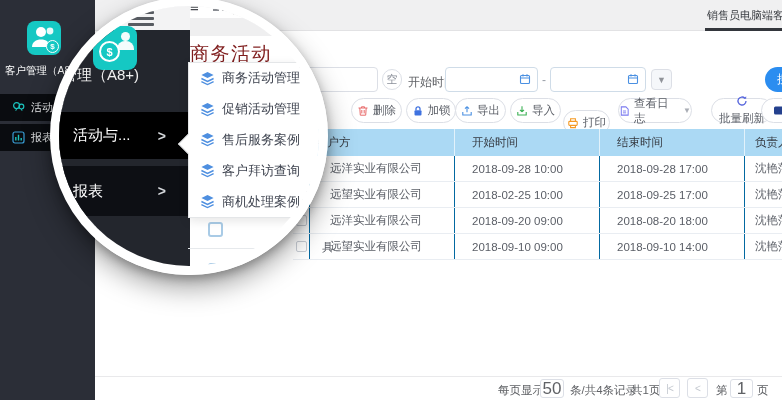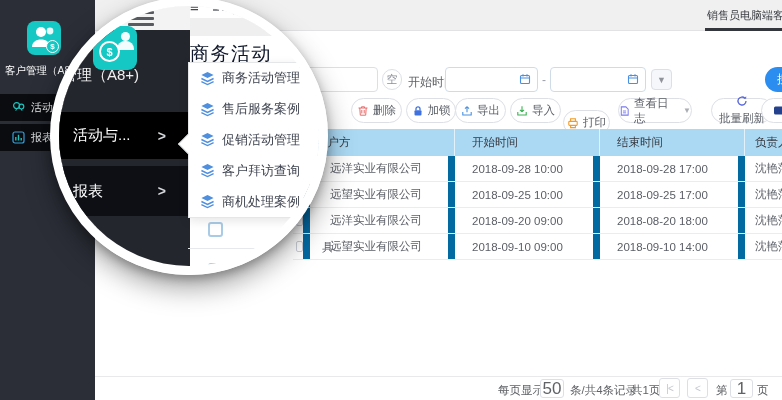--- a/index.html
+++ b/index.html
@@ -42,21 +42,21 @@
     display:flex; align-items:center; justify-content:center; gap:4px; font-size:11.5px; color:#5a5e66; cursor:pointer; }
   .pill svg { flex:0 0 auto; }
   .pill .caret { font-size:8px; color:#a9adb5; }
 
   
   .tbl { left:293px; top:129px; width:489px; }
   .trow { display:flex; width:489px; }
   .thead { height:27px; background:#abd9f4; }
   .thead .tc { color:#34383f; border-right:1px solid rgba(255,255,255,.65); }
   .tbody { height:26px; background:#fff; border-bottom:1px solid #e9edf2; }
-  .tbody .tc { color:#5a5e66; border-right:7px solid #0369a1; }
+  .tbody .tc { color:#5a5e66; border-right:1px solid #0369a1; }
   .tc { font-size:11.5px; display:flex; align-items:center; overflow:hidden; white-space:nowrap; }
   .c-sel { width:17px; justify-content:flex-start; padding-left:3px; }
   .c-cust { width:145px; padding-left:20px; }
   .thead .c-cust { padding-left:6px; }
   .c-start,.c-end { width:145px; padding-left:17px; }
   .c-owner { width:37px; padding-left:10px; border-right:none !important; }
   .cbx { width:11px; height:11px; border:1px solid #c9ced6; border-radius:2px; background:#fff; }
   .trunc-tail { left:322px; top:240px; font-size:11.5px; color:#5a5e66; z-index:2; }
 
   
@@ -86,21 +86,21 @@
     background:#15c8c3; border:2px solid #fff; color:#fff; font-size:11px; font-weight:bold;
     display:flex; align-items:center; justify-content:center; }
   .m-person-head { position:absolute; left:28px; top:6px; width:9px; height:9px; border-radius:50%; background:#fff; opacity:.95; }
   .m-person-body { position:absolute; left:24px; top:15px; width:17px; height:9px; border-radius:8px 8px 0 0; background:#fff; opacity:.95; }
   .m-applabel { left:3px; top:60px; font-size:15px; color:#f0f0f0; white-space:nowrap; }
   .m-item { left:0; width:131px; display:flex; align-items:center; cursor:pointer; }
   .m-item .lbl { font-size:15px; color:#fff; margin-left:14px; white-space:nowrap; }
   .m-item .arr { position:absolute; right:24px; font-size:14px; color:#d6d9dd; font-weight:bold; }
   .m-item-1 { top:106px; height:47px; background:#000; }
   .m-item-2 { top:160px; height:50px; background:#0d0f14; }
-  .m-title { left:131px; top:35px; font-size:19px; letter-spacing:1.5px; color:#0f172a; white-space:nowrap; }
+  .m-title { left:131px; top:35px; font-size:19px; letter-spacing:1.5px; color:#7f1d1d; white-space:nowrap; }
   .m-count { left:228px; top:36px; font-size:12px; color:#9ba1a8; white-space:nowrap;margin-left:8px; }
   .m-flyout { left:129px; top:56px; width:132px; height:156px; background:#fff; border:1px solid #e4e6e8;
     box-shadow:0 3px 10px rgba(0,0,0,.10); z-index:5; display:flex; flex-direction:column; }
   .m-fitem { flex:1; display:flex; align-items:center; gap:7px; padding-left:11px; cursor:pointer; }
   .m-fitem .lbl { font-size:13px; color:#3f4450; white-space:nowrap; }
   .m-pointer { left:122px; top:131px; width:14px; height:14px; background:#fff; transform:rotate(45deg);
     border-left:1px solid #dfe1e3; border-bottom:1px solid #dfe1e3; z-index:6; }
   .m-cbx { width:15px; height:15px; border:2px solid #a9cbe6; border-radius:3px; background:#fff; }
   .m-rowline { left:129px; top:242px; width:116px; height:1px; background:#e6e9ec; }
 </style>
@@ -211,21 +211,21 @@
       <div class="tc c-cust">远洋实业有限公司</div>
       <div class="tc c-start">2018-09-28 10:00</div>
       <div class="tc c-end">2018-09-28 17:00</div>
       <div class="tc c-owner">沈艳萍</div>
     </div>
     <div class="trow tbody">
       <div class="tc c-sel">
           <span class="cbx"></span>
         </div>
       <div class="tc c-cust">远望实业有限公司</div>
-      <div class="tc c-start">2018-09-25 10:00</div>
+      <div class="tc c-start">2018-02-25 10:00</div>
       <div class="tc c-end">2018-09-25 17:00</div>
       <div class="tc c-owner">沈艳萍</div>
     </div>
     <div class="trow tbody">
       <div class="tc c-sel">
           <span class="cbx"></span>
         </div>
       <div class="tc c-cust">远洋实业有限公司</div>
       <div class="tc c-start">2018-09-20 09:00</div>
       <div class="tc c-end">2018-08-20 18:00</div>
@@ -323,29 +323,29 @@
               <path d="M1.5 11.4l6.5 3.1 6.5-3.1" stroke="#4e8fe0" stroke-width="1.5" fill="none"></path>
             </svg>
           <span class="lbl">商务活动管理</span>
         </div>
         <div class="m-fitem">
           <svg width="15" height="15" viewBox="0 0 16 16">
               <path d="M8 1l6.5 3.2L8 7.4 1.5 4.2z" fill="#4e8fe0"></path>
               <path d="M1.5 8l6.5 3.1L14.5 8" stroke="#4e8fe0" stroke-width="1.5" fill="none"></path>
               <path d="M1.5 11.4l6.5 3.1 6.5-3.1" stroke="#4e8fe0" stroke-width="1.5" fill="none"></path>
             </svg>
+          <span class="lbl">促销活动管理</span>
+        </div>
+        <div class="m-fitem">
+          <svg width="15" height="15" viewBox="0 0 16 16">
+              <path d="M8 1l6.5 3.2L8 7.4 1.5 4.2z" fill="#4e8fe0"></path>
+              <path d="M1.5 8l6.5 3.1L14.5 8" stroke="#4e8fe0" stroke-width="1.5" fill="none"></path>
+              <path d="M1.5 11.4l6.5 3.1 6.5-3.1" stroke="#4e8fe0" stroke-width="1.5" fill="none"></path>
+            </svg>
           <span class="lbl">售后服务案例</span>
-        </div>
-        <div class="m-fitem">
-          <svg width="15" height="15" viewBox="0 0 16 16">
-              <path d="M8 1l6.5 3.2L8 7.4 1.5 4.2z" fill="#4e8fe0"></path>
-              <path d="M1.5 8l6.5 3.1L14.5 8" stroke="#4e8fe0" stroke-width="1.5" fill="none"></path>
-              <path d="M1.5 11.4l6.5 3.1 6.5-3.1" stroke="#4e8fe0" stroke-width="1.5" fill="none"></path>
-            </svg>
-          <span class="lbl">促销活动管理</span>
         </div>
         <div class="m-fitem">
           <svg width="15" height="15" viewBox="0 0 16 16">
               <path d="M8 1l6.5 3.2L8 7.4 1.5 4.2z" fill="#4e8fe0"></path>
               <path d="M1.5 8l6.5 3.1L14.5 8" stroke="#4e8fe0" stroke-width="1.5" fill="none"></path>
               <path d="M1.5 11.4l6.5 3.1 6.5-3.1" stroke="#4e8fe0" stroke-width="1.5" fill="none"></path>
             </svg>
           <span class="lbl">客户拜访查询</span>
         </div>
         <div class="m-fitem">

